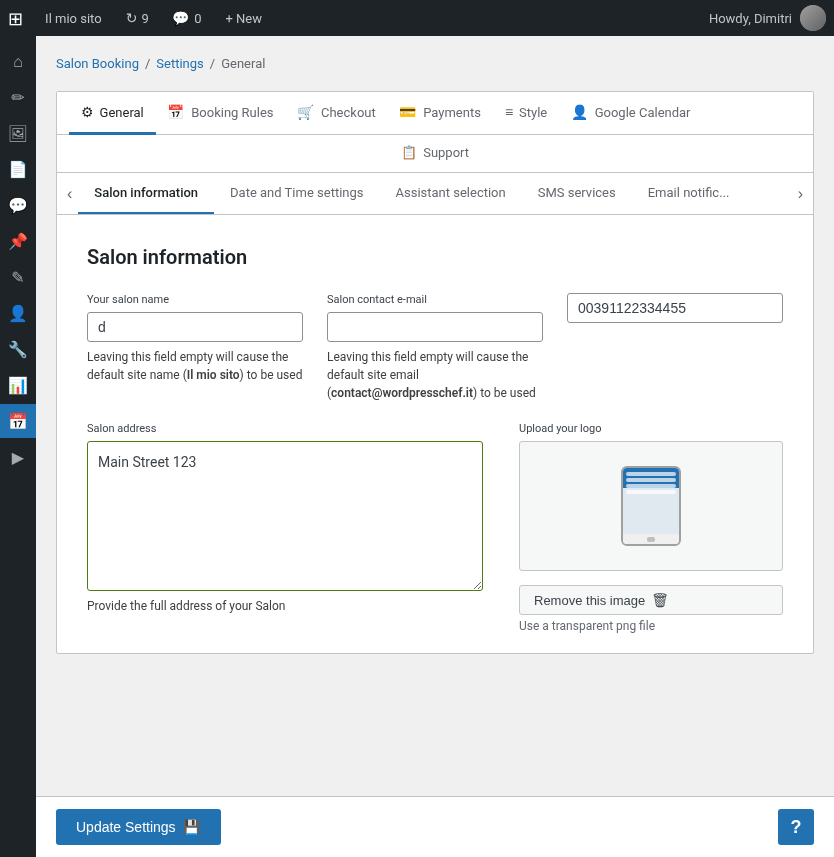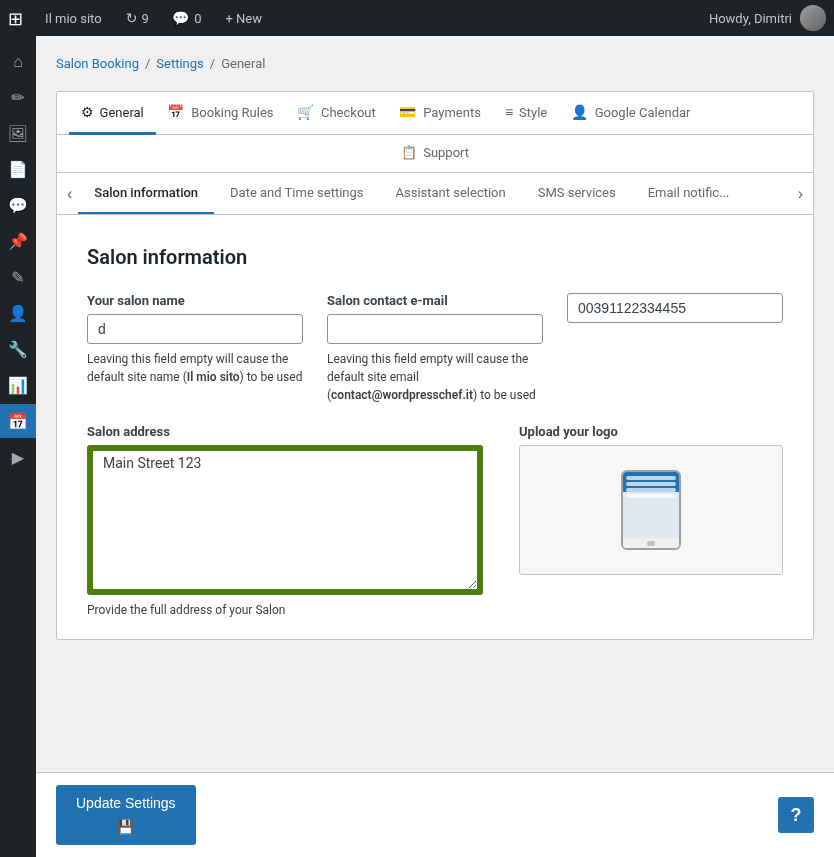--- a/index.html
+++ b/index.html
@@ -177,38 +177,38 @@
       margin-bottom: 20px;
       align-items: flex-start;
     }
     .form-group {
       display: flex;
       flex-direction: column;
       gap: 6px;
     }
     .form-group.col-1 { flex: 1; }
     .form-label {
-      font-size: 13px;
+      font-size: 11px;
       color: #3c434a;
-      font-weight: 700;
+      font-weight: 400;
     }
     .form-input {
       border: 1px solid #8c8f94;
       border-radius: 3px;
       padding: 6px 10px;
       font-size: 14px;
       color: #3c434a;
       background: #fff;
       width: 100%;
       outline: none;
     }
     .form-textarea {
-      border: 6px solid #4d7c0f;
+      border: 1px solid #4d7c0f;
       border-radius: 3px;
-      padding: 4px 10px;
+      padding: 12px 10px;
       font-size: 14px;
       color: #3c434a;
       background: #fff;
       width: 100%;
       height: 150px;
       resize: vertical;
       outline: none;
       font-family: inherit;
     }
     .form-hint {
@@ -300,21 +300,20 @@
       color: #fff;
       border: none;
       border-radius: 3px;
       padding: 10px 20px;
       font-size: 14px;
       cursor: pointer;
       display: flex;
       align-items: center;
       gap: 8px;
       font-weight: 500;
-      flex-direction: column;
     }
     .help-btn {
       background: #2271b1;
       color: #fff;
       border: none;
       border-radius: 3px;
       width: 36px;
       height: 36px;
       font-size: 18px;
       cursor: pointer;
@@ -472,20 +471,27 @@
                   <div class="phone-screen-row"></div>
                   <div class="phone-screen-row"></div>
                   <div class="phone-screen-row"></div>
                   <div class="phone-screen-row"></div>
                 </div>
                 <div class="phone-bottom">
                   <div class="phone-btn"></div>
                 </div>
               </div>
             </div>
+            <div style="margin-top: 8px; display: flex; flex-direction: column; gap: 4px;">
+              <button class="remove-image-btn">
+                <span>Remove this image</span>
+                <span style="font-size:14px;">🗑</span>
+              </button>
+              <span class="upload-hint">Use a transparent png file</span>
+            </div>
           </div>
         </div>
       </div>
     </div>
   </div>
 </div>
 
 <div class="bottom-bar">
   <button class="update-settings-btn">
     <span>Update Settings</span>

